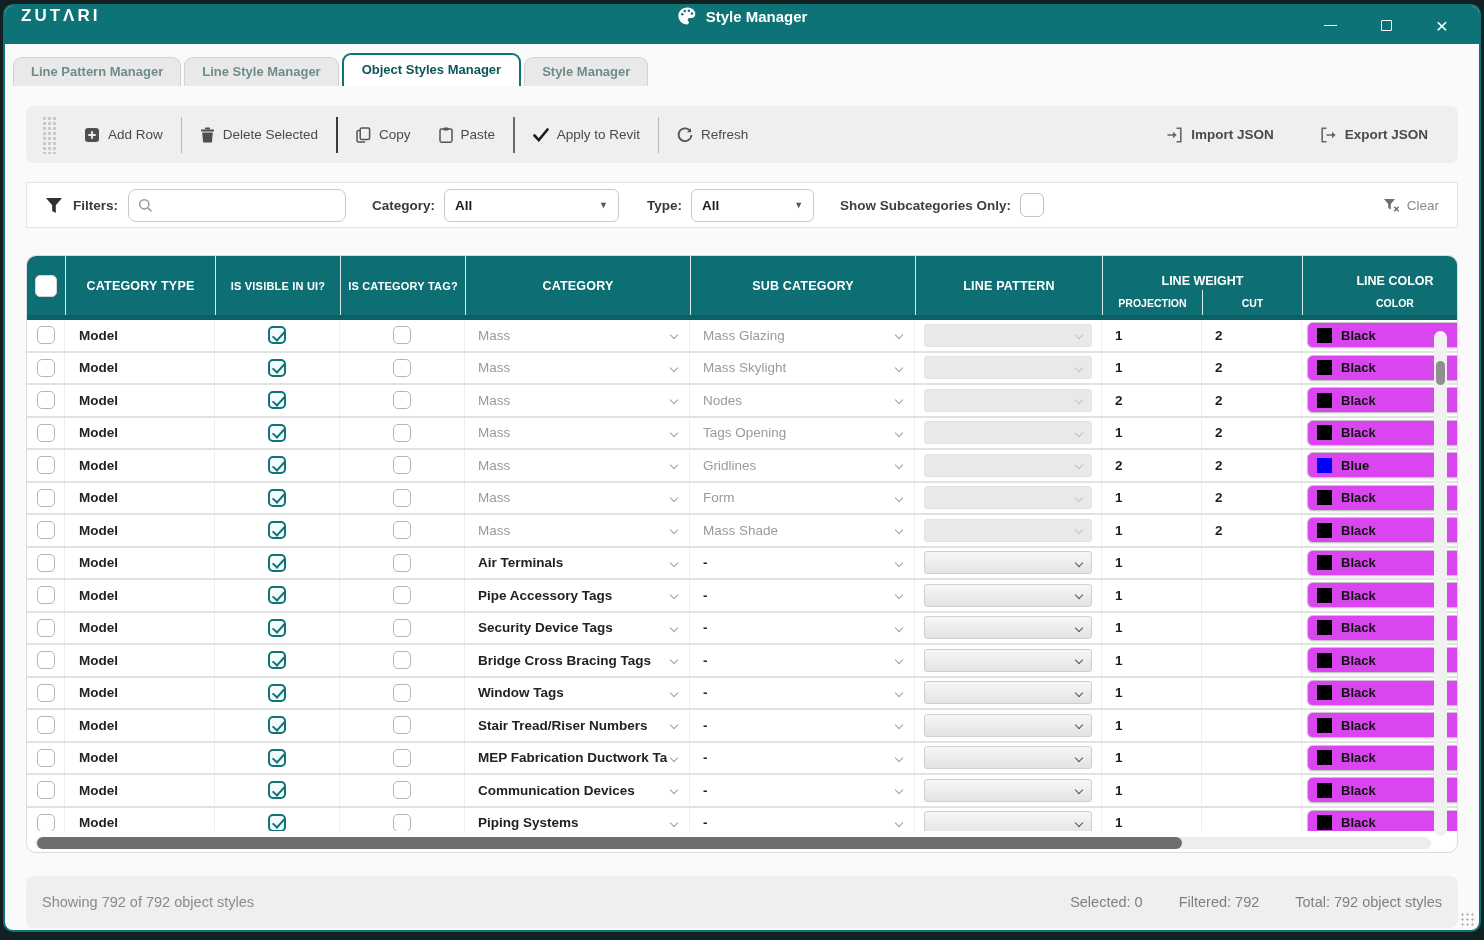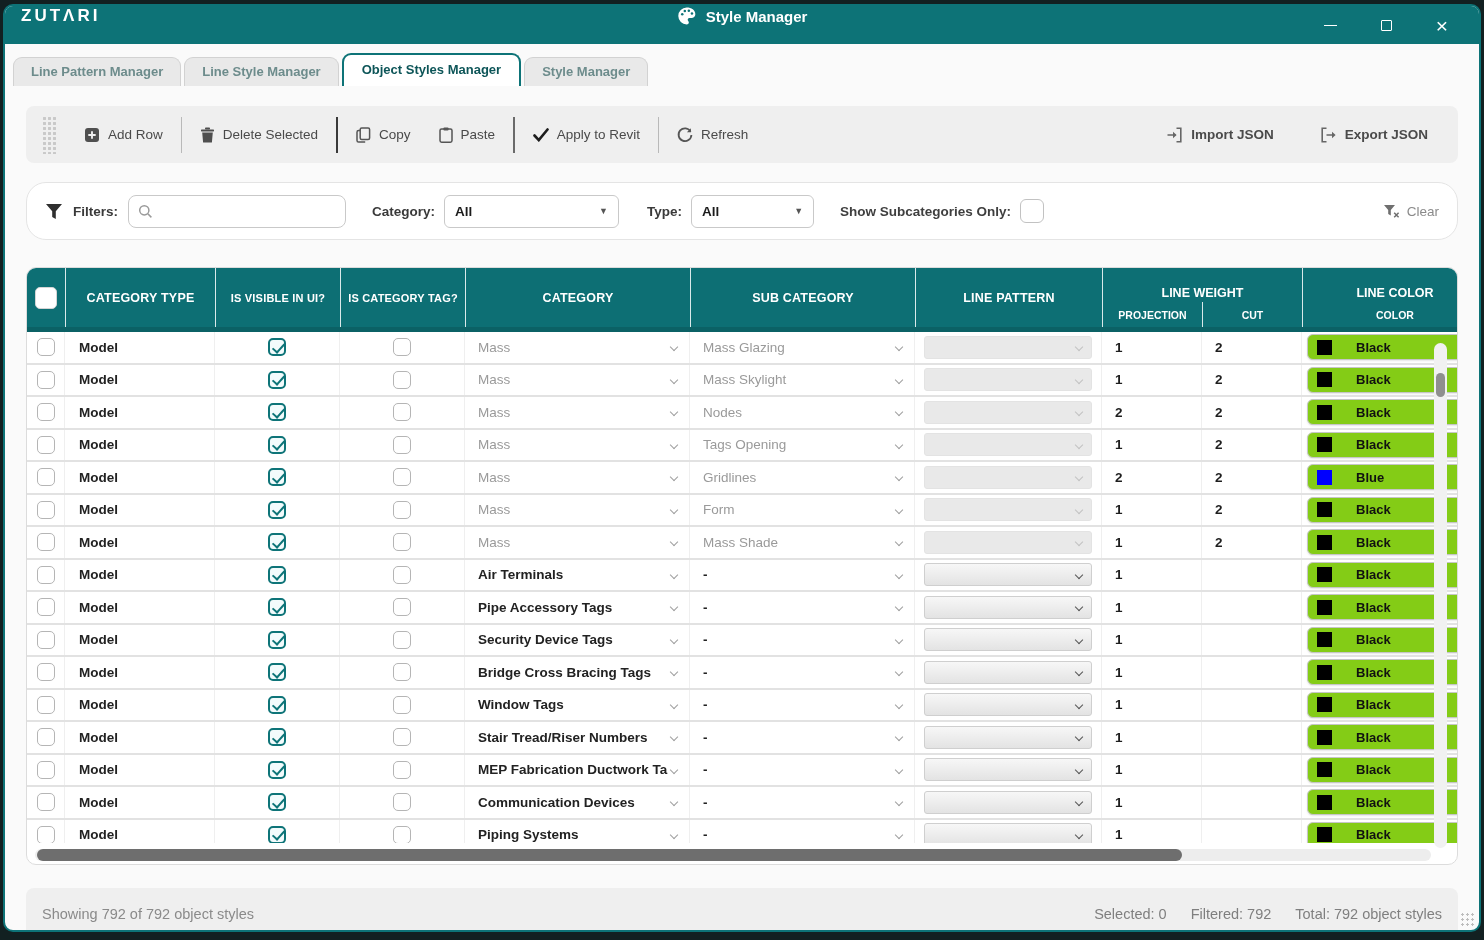--- a/index.html
+++ b/index.html
@@ -32,22 +32,22 @@
   .drag-handle { width:14px; height:38px; margin-right:14px;
     background:radial-gradient(#c9c9c9 1.4px, transparent 1.6px); background-size:5px 5px; }
   .tbtn { display:flex; align-items:center; gap:8px; color:#4a4a4a; font-size:13.5px;
     padding:0 14px; height:38px; cursor:pointer; white-space:nowrap; }
   .tsep { width:1px; height:36px; background:#b9b9b9; margin:0 4px; }
   .tsep.dark { width:2px; background:#3a3a3a; }
   .tsep.mid { width:1.5px; background:#6a6a6a; }
   .toolbar-right { margin-left:auto; display:flex; align-items:center; gap:18px;font-weight:bold; }
 
   
-  .filterbar { margin:19px 21px 12px; background:#fff; border:1px solid #e4e4e4; border-radius:20px;
-    height:58px; display:flex; align-items:center; padding:0 18px; }
+  .filterbar { margin:19px 21px 12px; background:#fff; border:1px solid #e4e4e4; border-radius:0;
+    height:46px; display:flex; align-items:center; padding:0 18px; }
   .flabel { font-size:13.5px; font-weight:bold; color:#3a3a3a; margin:0 10px 0 10px; }
   .search-box { width:218px; height:33px; border:1px solid #c9c9c9; border-radius:8px; background:#fff;
     display:flex; align-items:center; padding:0 9px; margin-right:26px; }
   .search-box input { border:none; outline:none; flex:1; font-size:13px; font-family:inherit; margin-left:7px; background:transparent; }
   .sel-label { font-size:13.5px; font-weight:bold; color:#3a3a3a; margin-right:9px; }
   .fselect { height:33px; border:1px solid #c9c9c9; border-radius:6px; background:#fff; display:flex;
     align-items:center; justify-content:space-between; padding:0 10px; font-size:13.5px; font-weight:bold;
     color:#1c1c1c; cursor:pointer; }
   .fselect .caret { font-size:9px; color:#555; margin-left:10px; }
   .w-cat { width:175px; margin-right:28px; }
@@ -107,35 +107,35 @@
   .cb.checked { border:2px solid #0e7478; background:#f3fbfc; }
   .cb.checked::after { content:""; position:absolute; left:4.5px; top:0.5px; width:5px; height:10px;
     border-right:2.4px solid #0e7478; border-bottom:2.4px solid #0e7478; transform:rotate(42deg); }
 
   .lp-select { width:168px; height:23px; border-radius:3px; background:linear-gradient(#f7f7f7,#e3e3e3);
     border:1px solid #cfcfcf; display:flex; align-items:center; justify-content:flex-end; cursor:pointer; }
   .lp-select .chev { margin-right:9px; border-color:#555; }
   .lp-select.disabled { background:#e9e9e9; border:1px solid #e3e3e3; }
   .lp-select.disabled .chev { border-color:#c2c2c2; }
 
-  .color-btn { height:26px; min-width:168px; border:1px solid #c6c6c6; border-radius:6px; background:#84cc16;
-    box-shadow:0 1px 2px rgba(0,0,0,.10); display:flex; align-items:center; gap:24px; padding:0 9px; cursor:pointer; }
+  .color-btn { height:26px; min-width:168px; border:1px solid #c6c6c6; border-radius:6px; background:#d946ef;
+    box-shadow:0 1px 2px rgba(0,0,0,.10); display:flex; align-items:center; gap:9px; padding:0 9px; cursor:pointer; }
   .swatch { width:15px; height:15px; flex:0 0 auto; }
   .cname { font-size:13px; font-weight:bold; color:#111; white-space:nowrap; }
 
   
   .vscroll { position:absolute; top:75px; bottom:16px; right:10px; width:13px; background:#f1f1f1; border-radius:7px; }
   .vthumb { position:absolute; top:30px; left:2px; width:9px; height:24px; background:#8f8f8f; border-radius:5px; cursor:pointer; }
   .hscroll { position:absolute; left:8px; right:26px; bottom:3px; height:12px; background:#ededed; border-radius:6px; }
   .hthumb { position:absolute; left:2px; top:0; width:82%; height:12px; background:#6e6e6e; border-radius:6px; cursor:pointer; }
 
   
   .statusbar { margin:23px 21px 0; background:#efefef; border-radius:8px; height:52px;
     display:flex; align-items:center; padding:0 16px; color:#8a8a8a; font-size:14.5px; }
-  .status-right { margin-left:auto; display:flex; gap:24px; color:#7f7f7f; }
+  .status-right { margin-left:auto; display:flex; gap:36px; color:#7f7f7f; }
   .resize-grip { position:absolute; right:5px; bottom:4px; width:14px; height:14px;
     background:radial-gradient(#bdbdbd 1.2px, transparent 1.4px); background-size:5px 5px; }
 
   svg { display:block; }
   .icon { flex:0 0 auto; }
 </style>
 </head>
 <body>
 
 <div class="window">

